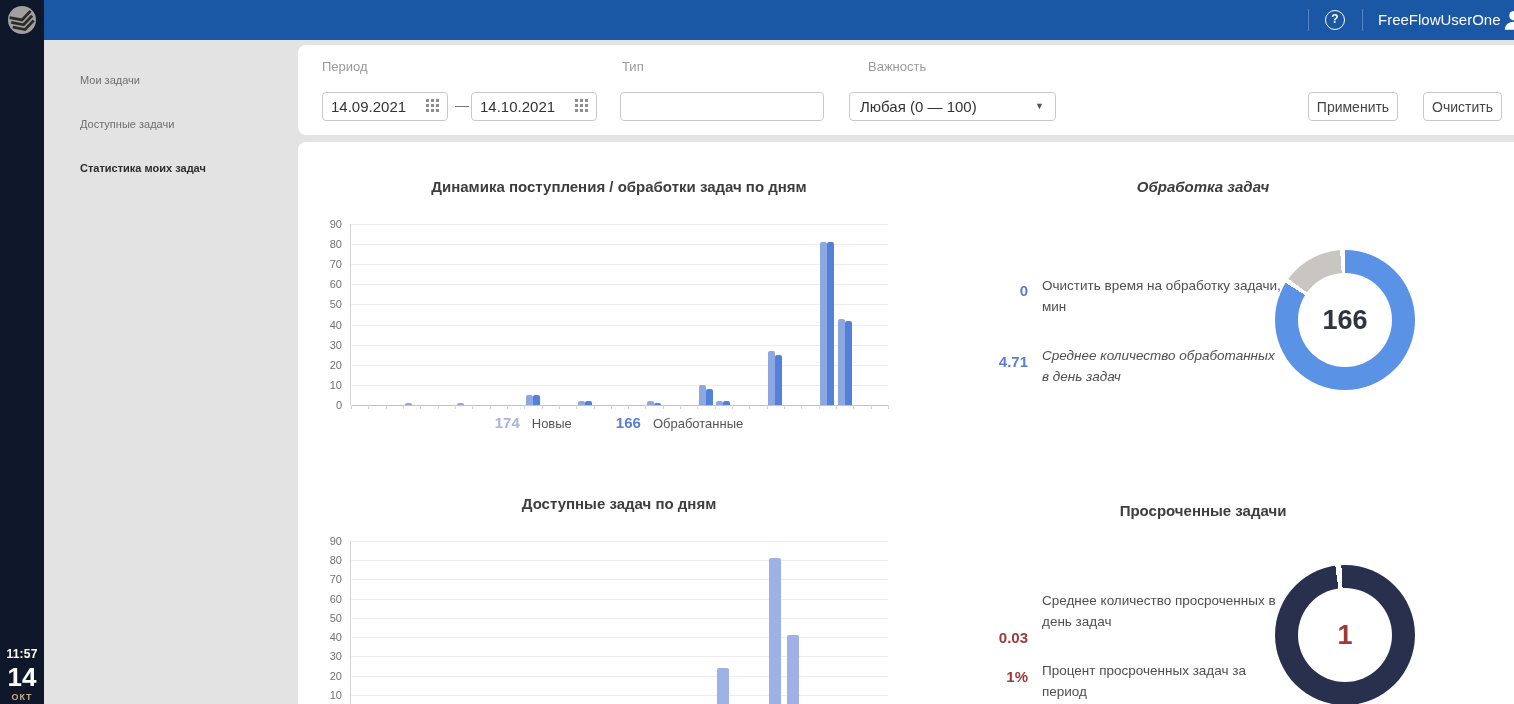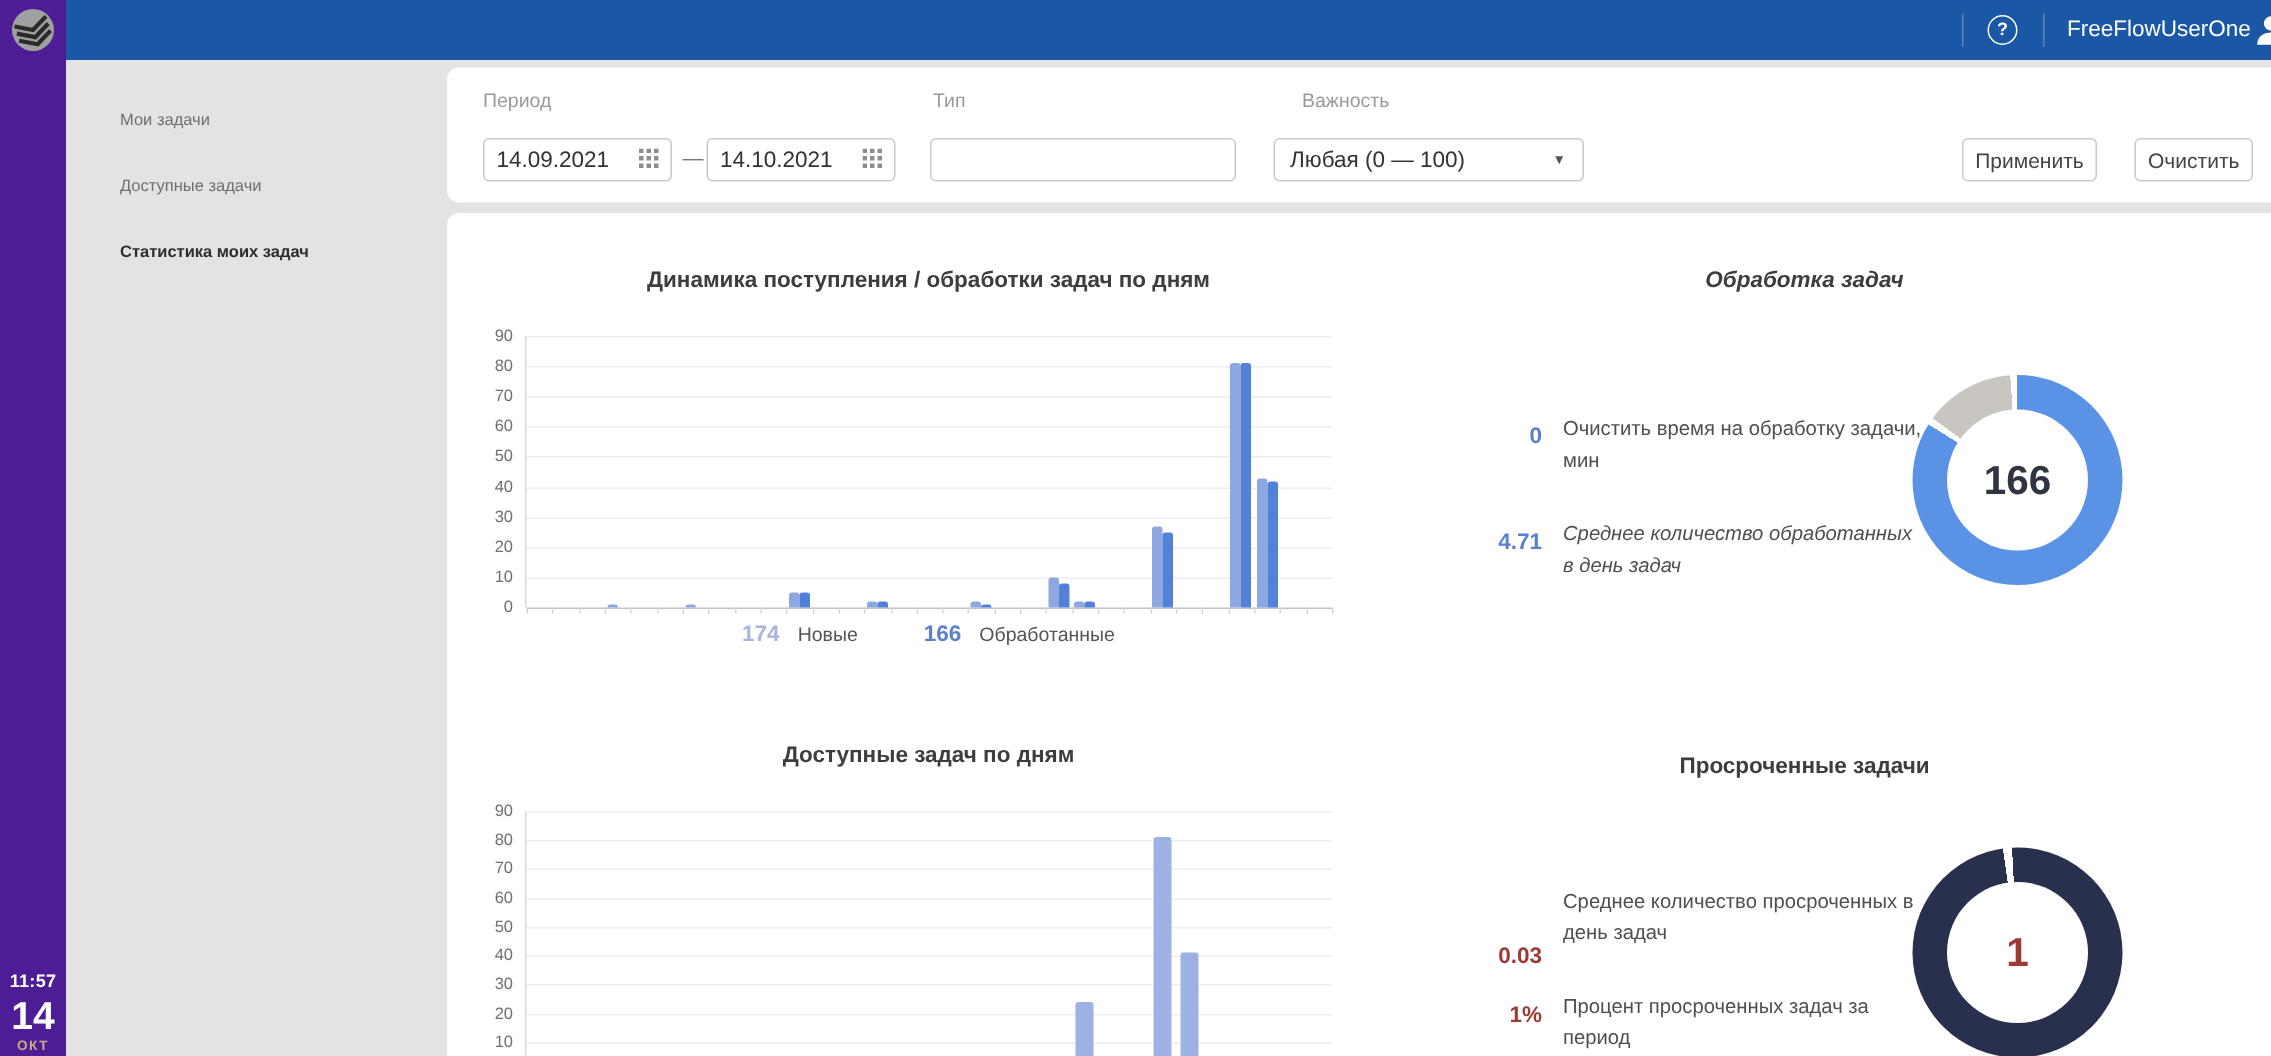--- a/index.html
+++ b/index.html
@@ -1,21 +1,21 @@
 <!DOCTYPE html>
 <html><head>
 <meta charset="utf-8">
 <style>
   * { margin:0; padding:0; box-sizing:border-box; }
   body { font-family:"Liberation Sans", sans-serif; background:#9a9a9a; }
   .screen { position:relative; width:1514px; height:704px; overflow:hidden;
             background:#e3e3e3; font-family:"Liberation Sans", sans-serif; }
 
   
-  .rail { position:absolute; left:0; top:0; width:44px; height:704px; background:#4c1d95; z-index:5; }
+  .rail { position:absolute; left:0; top:0; width:44px; height:704px; background:#0f172a; z-index:5; }
   .rail .logo { position:absolute; left:7px; top:5px; width:30px; height:30px; cursor:pointer; }
   .clock { position:absolute; left:0; bottom:0; width:44px; text-align:center; color:#fff; }
   .clock .time { font-size:12px; font-weight:bold; letter-spacing:.2px; }
   .clock .day  { font-size:26px; font-weight:bold; margin-top:2px; line-height:28px; }
   .clock .month{ font-size:9px; font-weight:bold; color:#c8ae84; text-transform:uppercase; letter-spacing:1px; margin-top:1px; padding-bottom:2px; }
 
   
   .header { position:absolute; left:44px; top:0; width:1470px; height:40px; background:#1a57a5; overflow:hidden; z-index:4; }
   .hdr-sep { position:absolute; top:9px; width:1px; height:22px; background:rgba(255,255,255,.28); }
   .sep1 { left:1264px; } .sep2 { left:1318px; }

